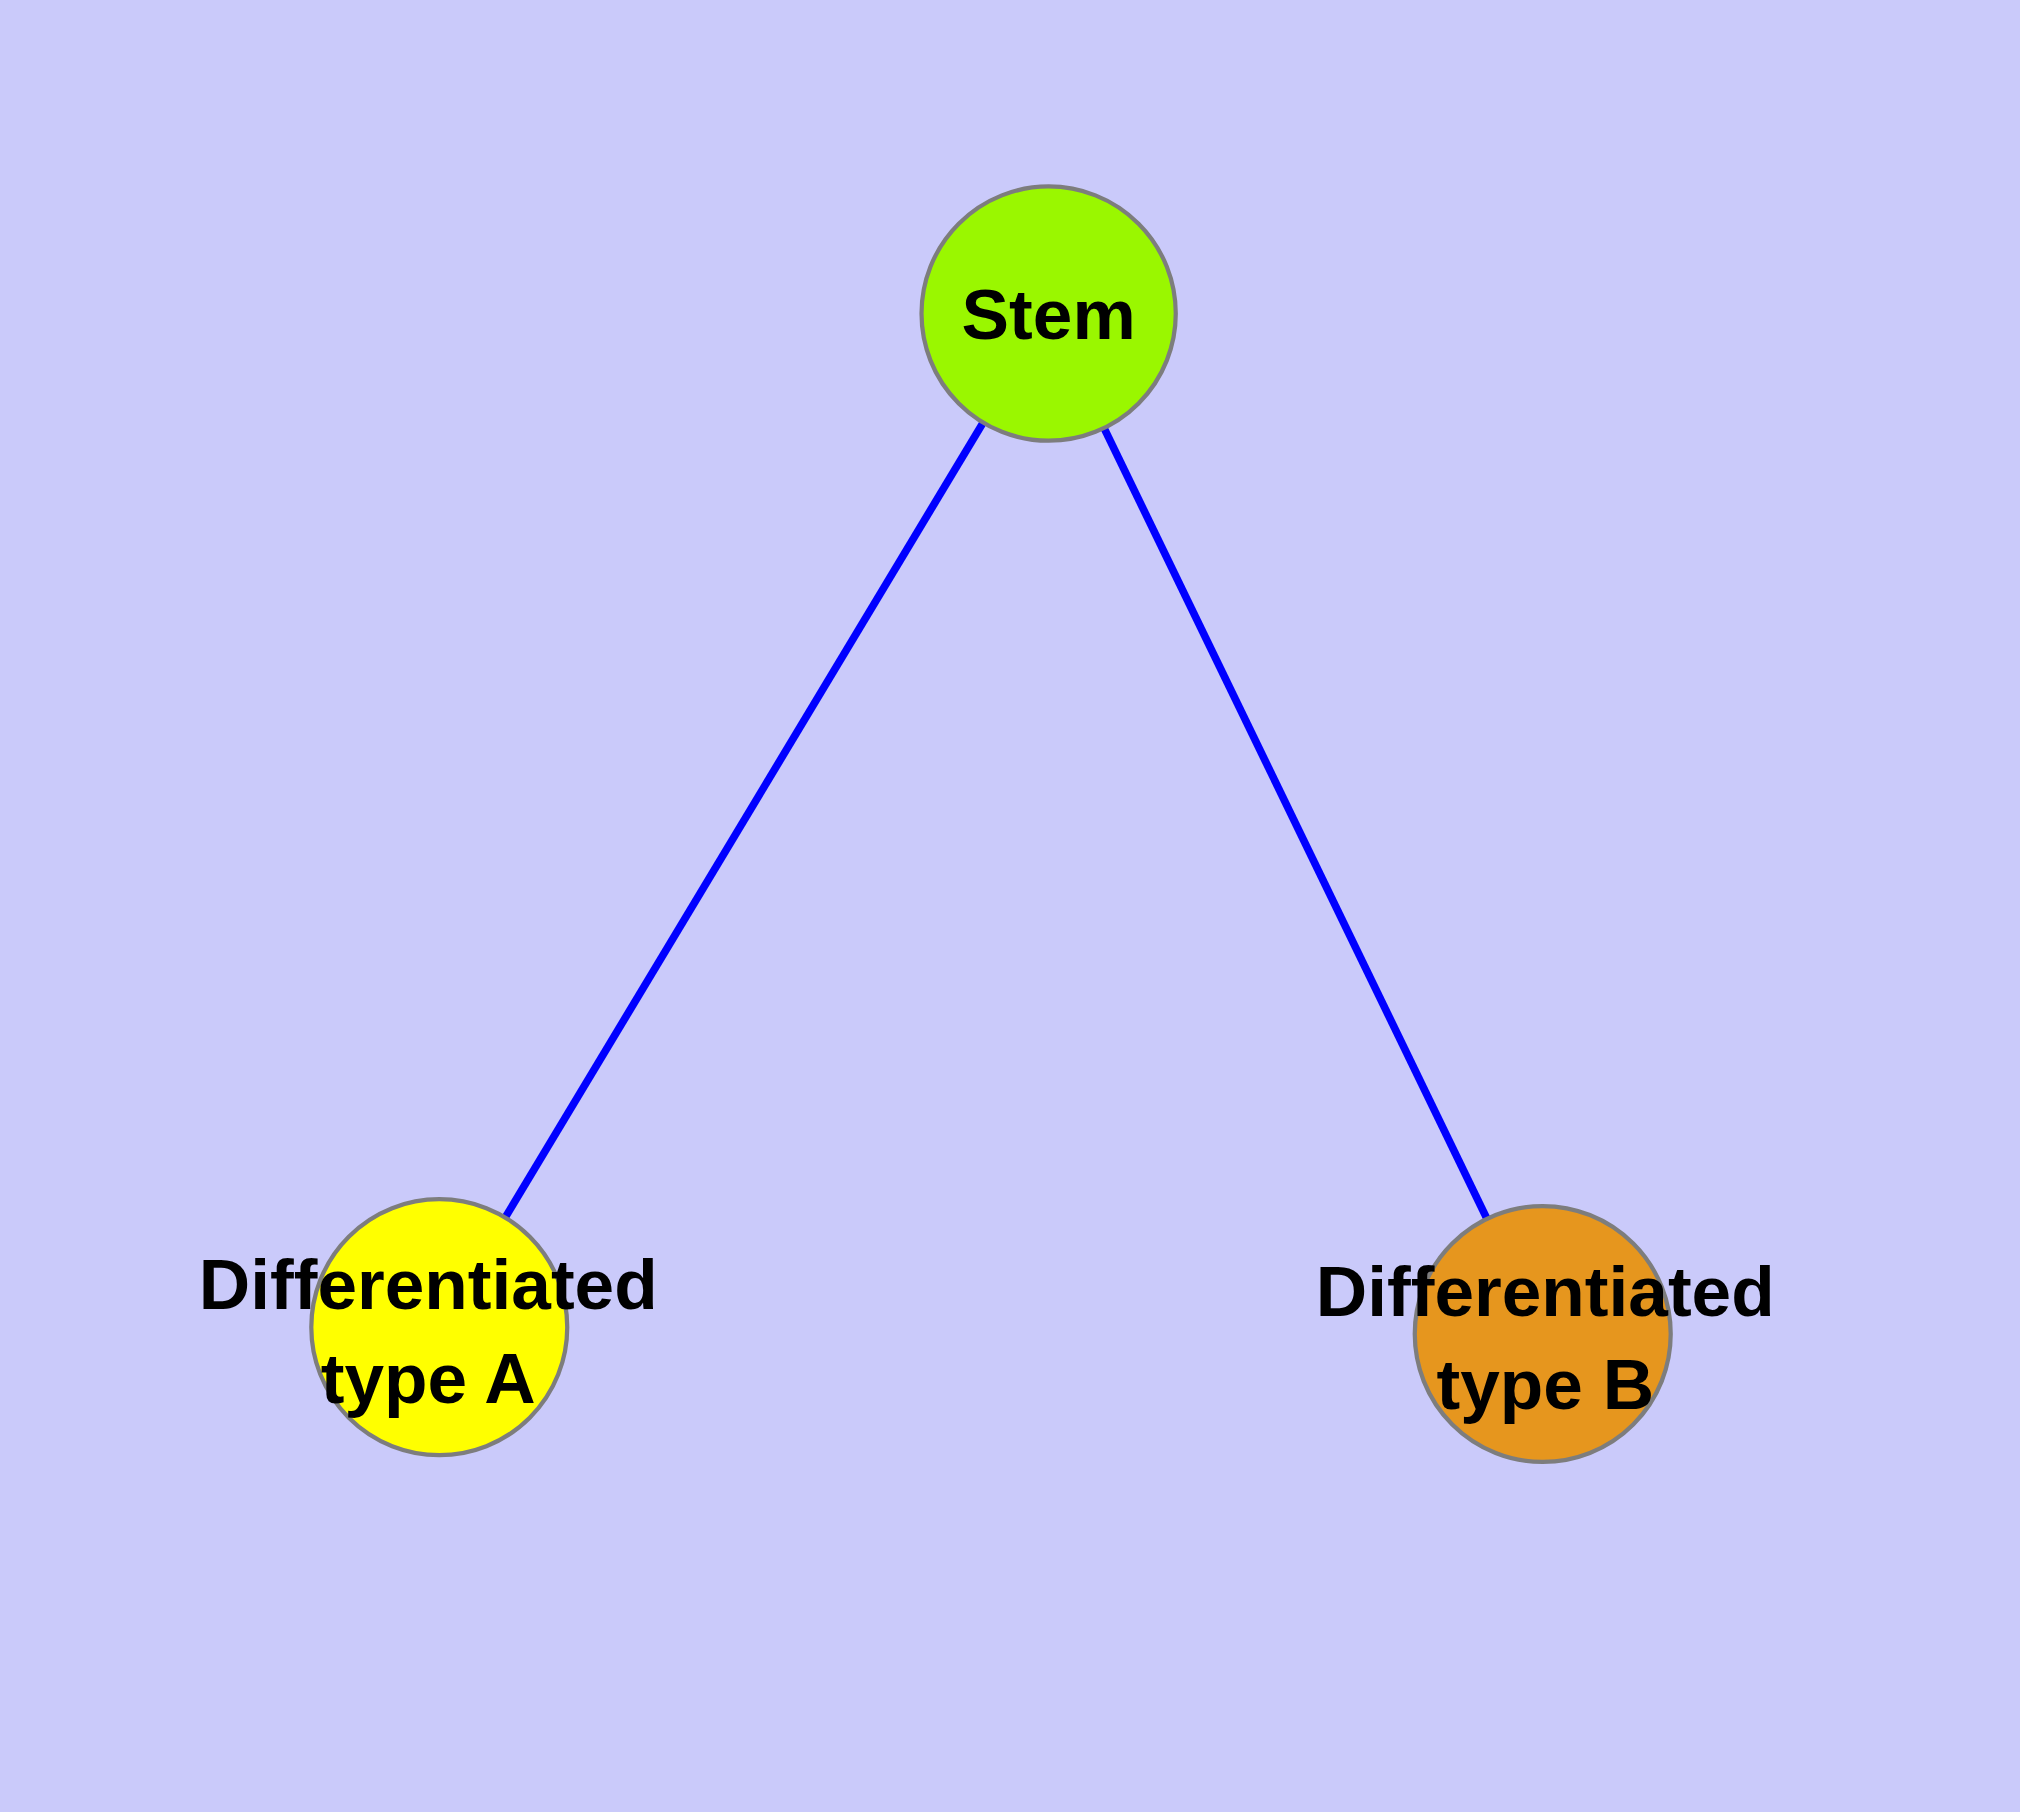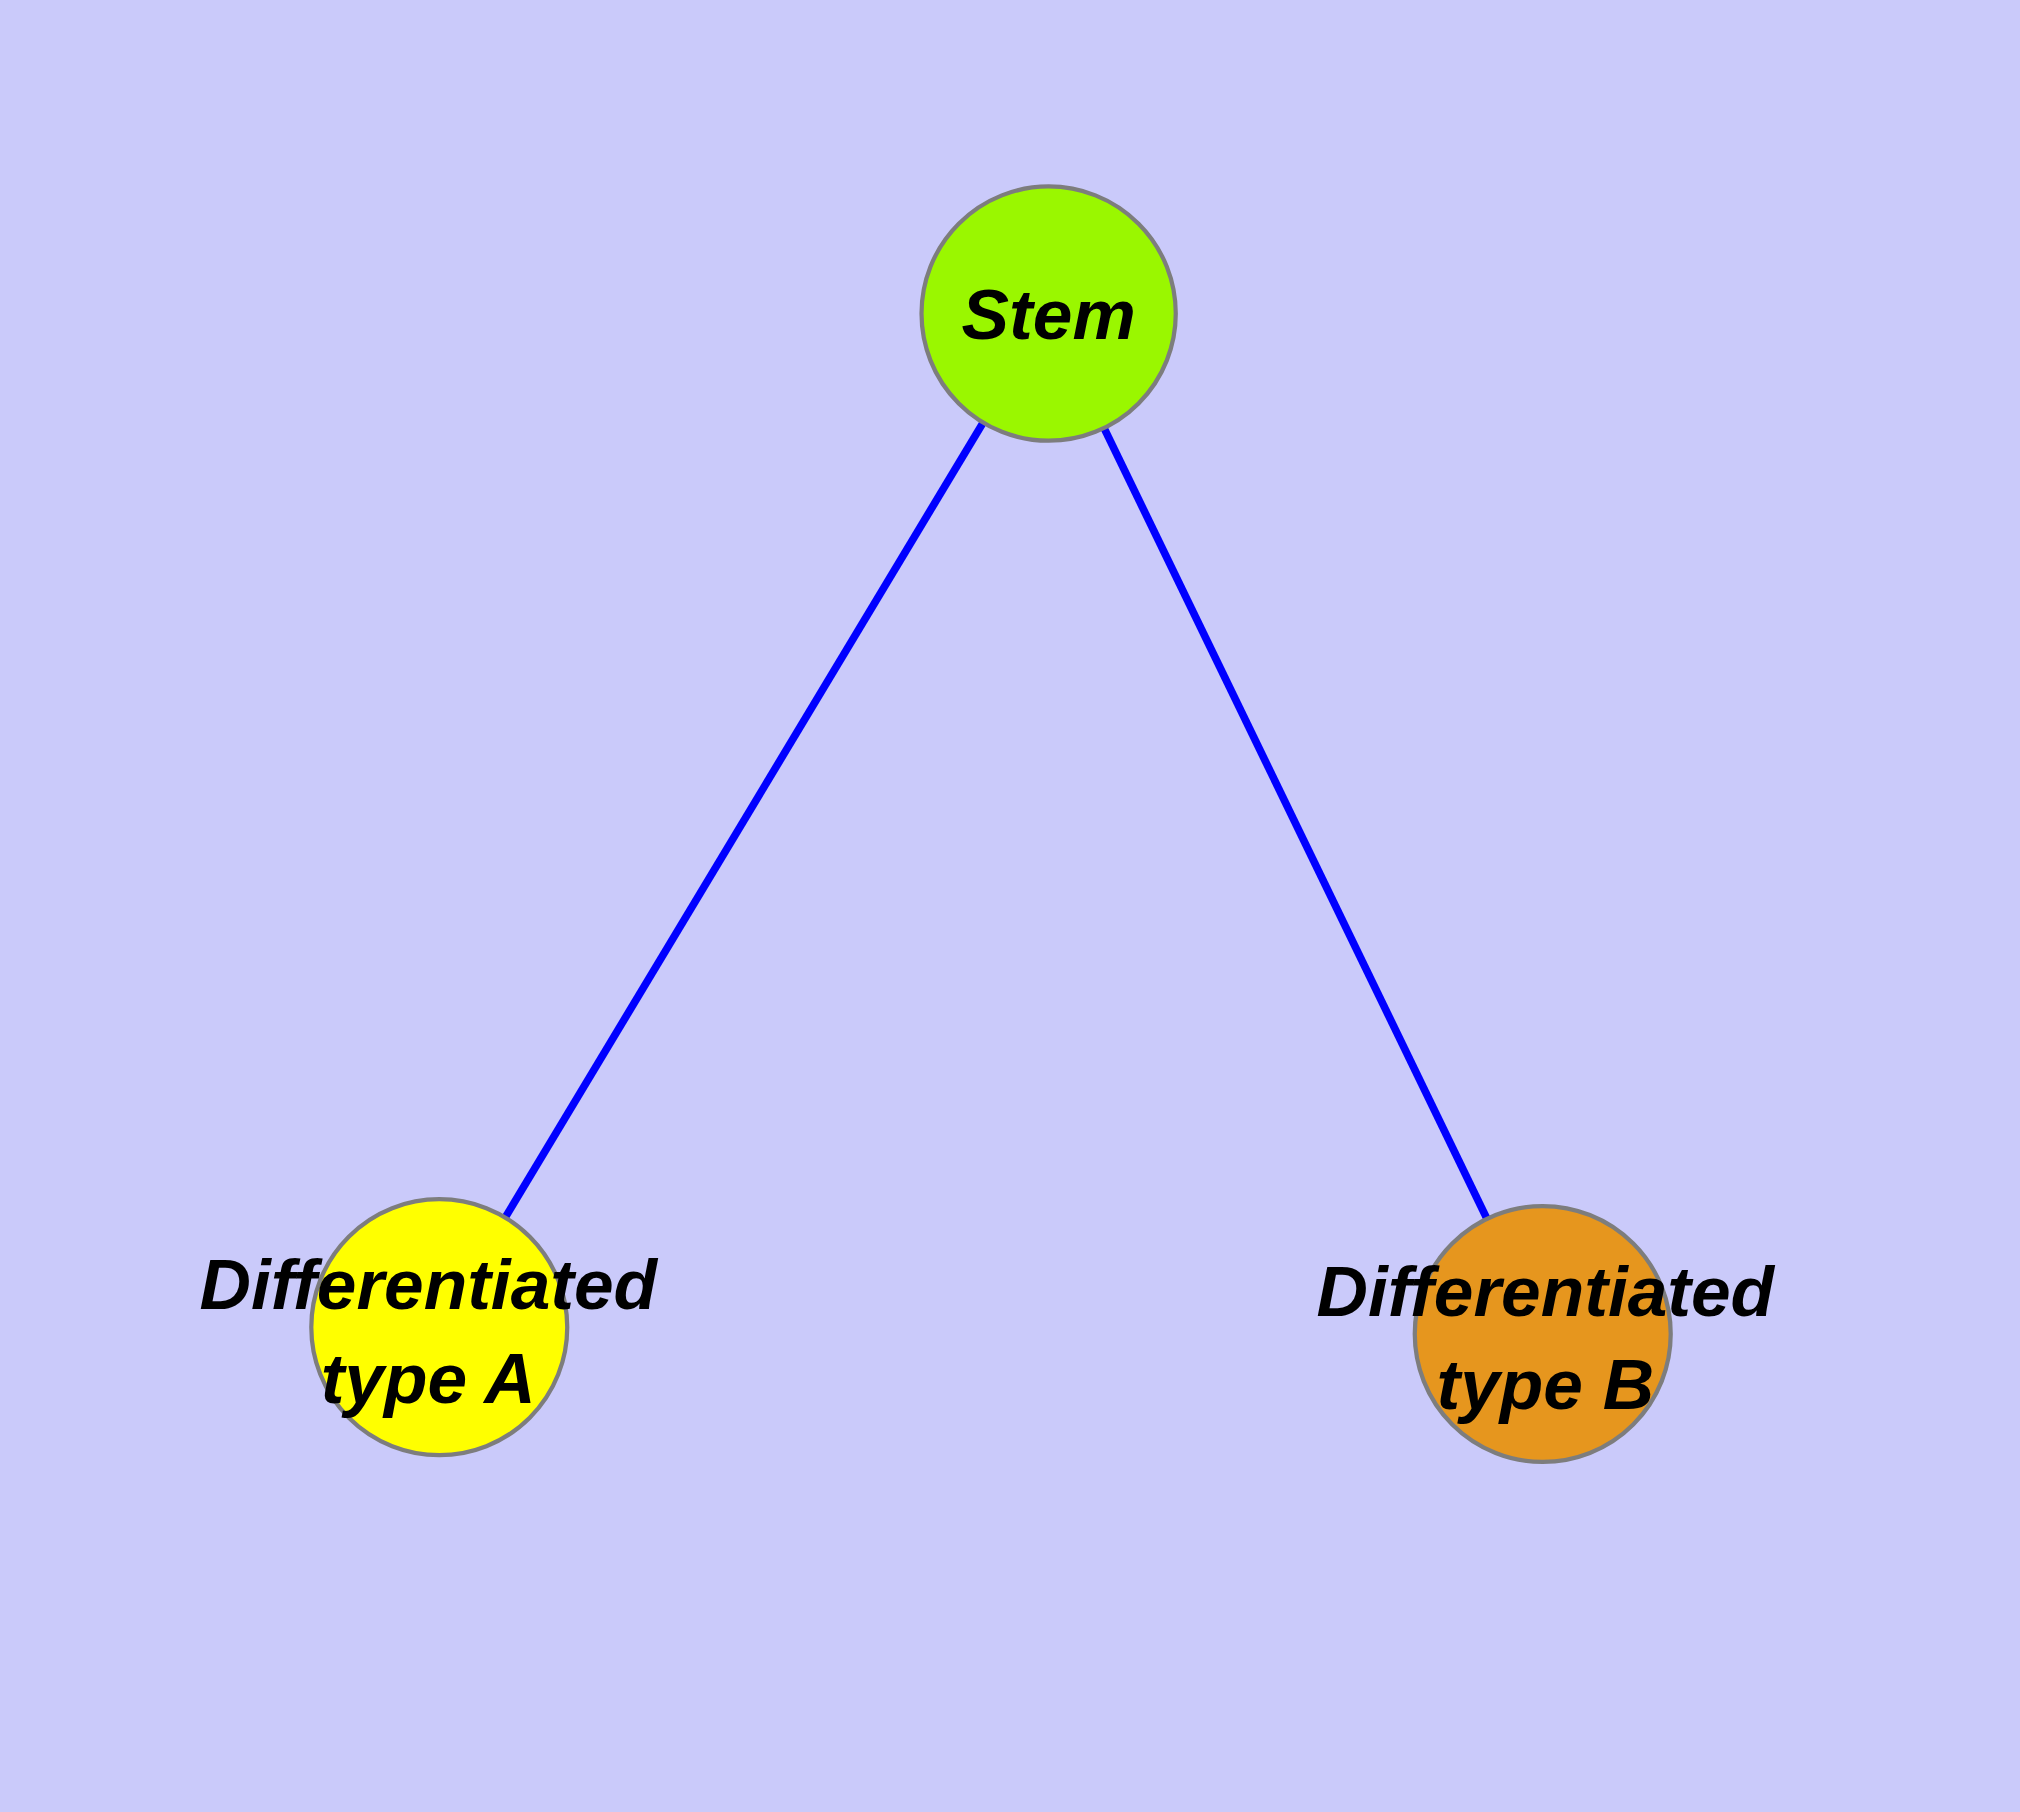--- a/index.html
+++ b/index.html
@@ -5,21 +5,20 @@
     html, body {
       margin: 0;
       padding: 0;
       background: #CACAFA;
       overflow: hidden;
     }
     .canvas {
       position: relative;
       width: 2021px;
       height: 1812px;
-      font-style: italic;
     }
     svg { display: block; }
     .node {
       stroke: #7d7d7d;
       stroke-width: 5;
     }
     .edge {
       stroke-width: 9;
       fill: none;
     }

